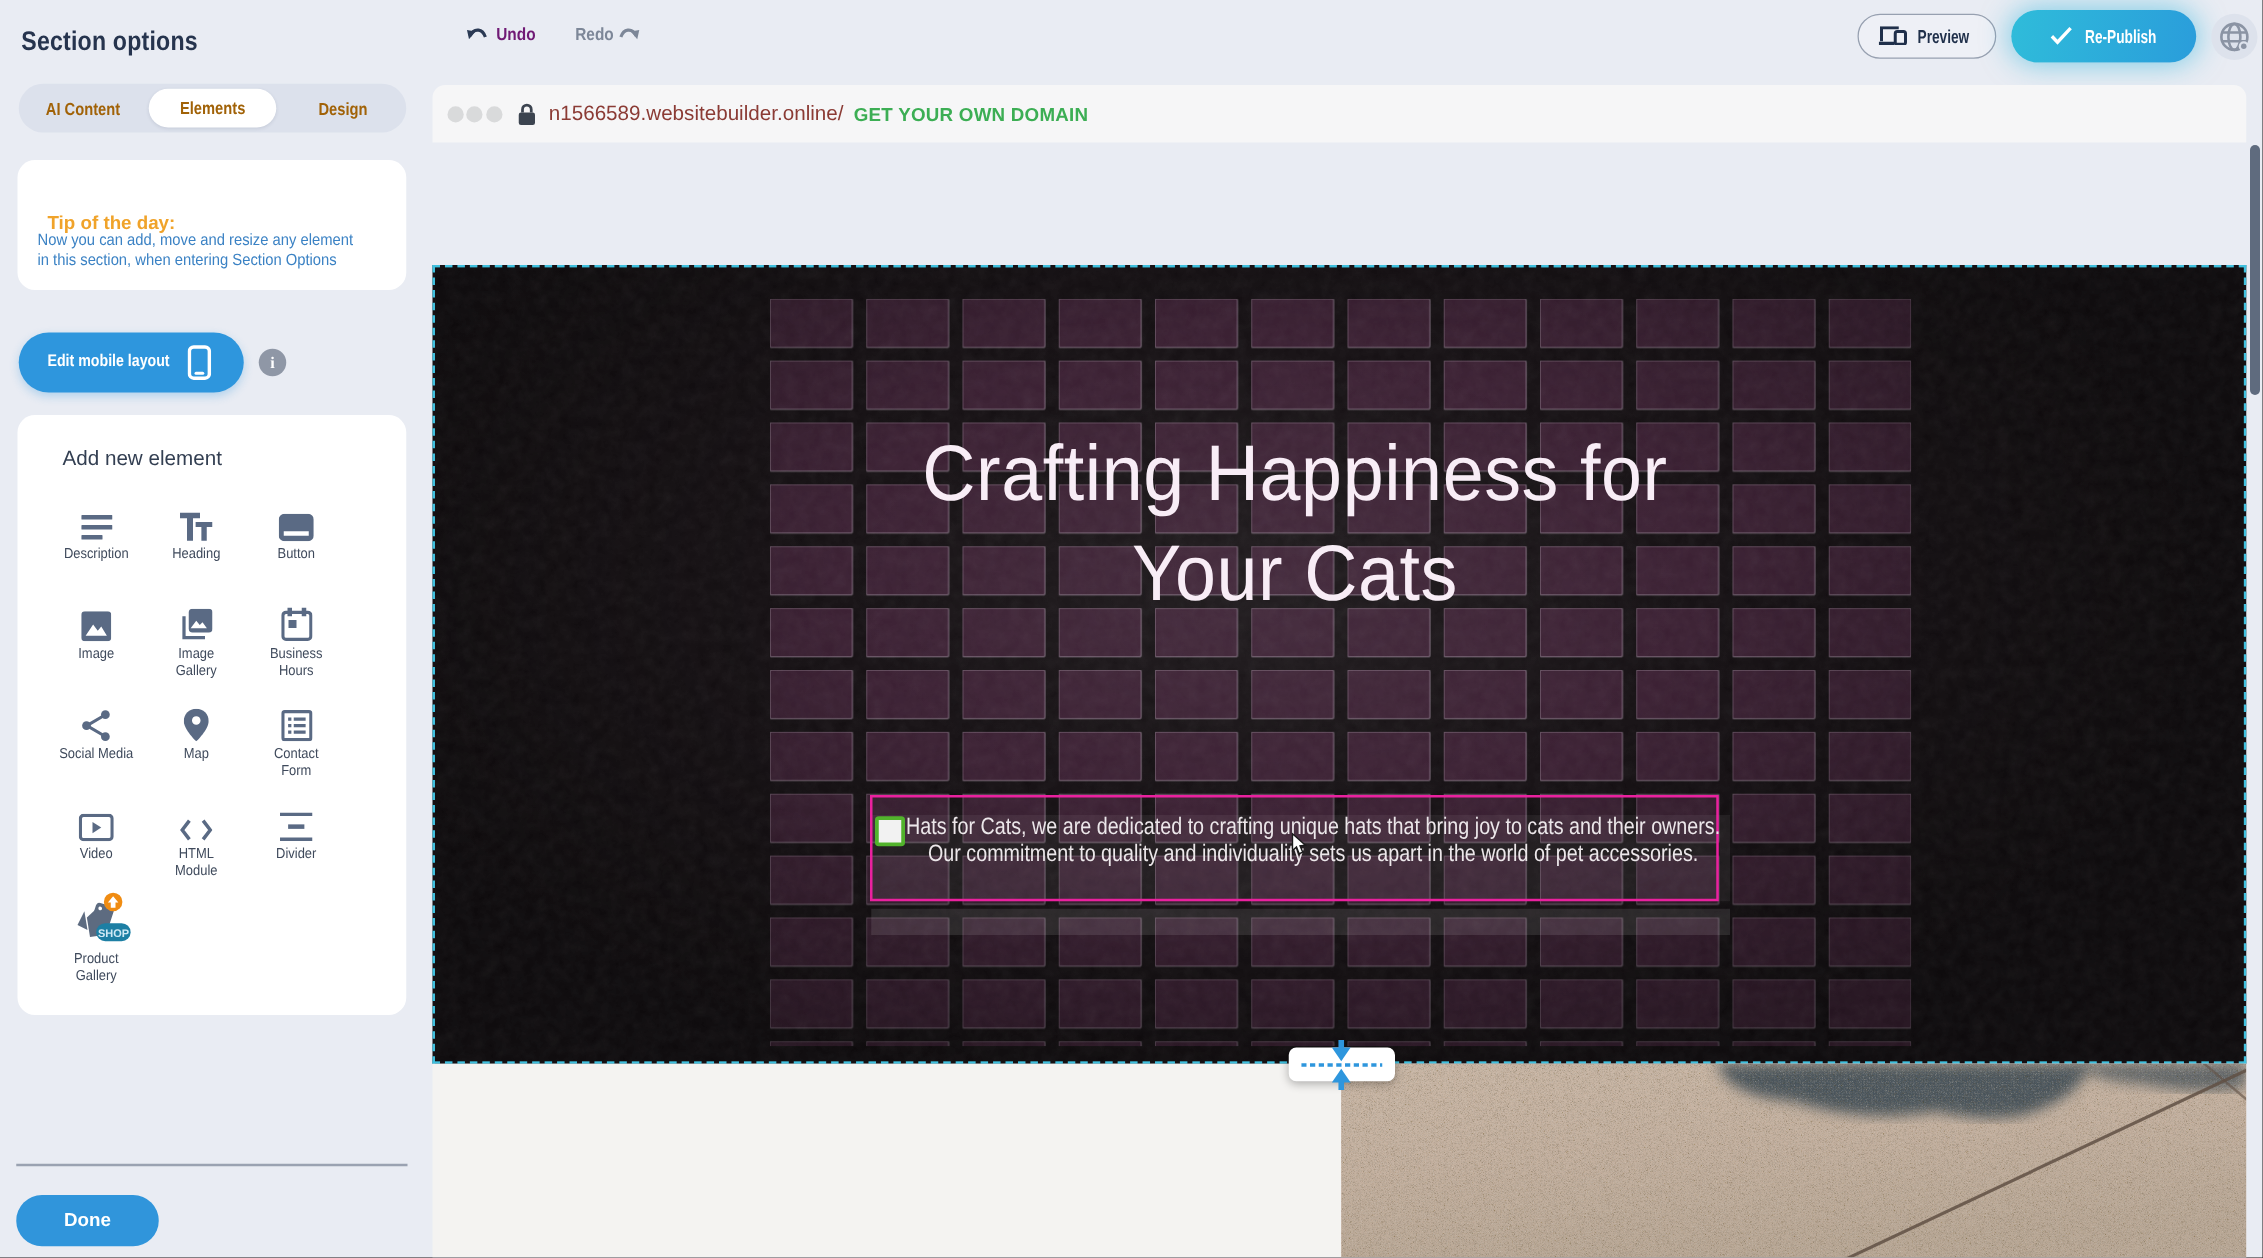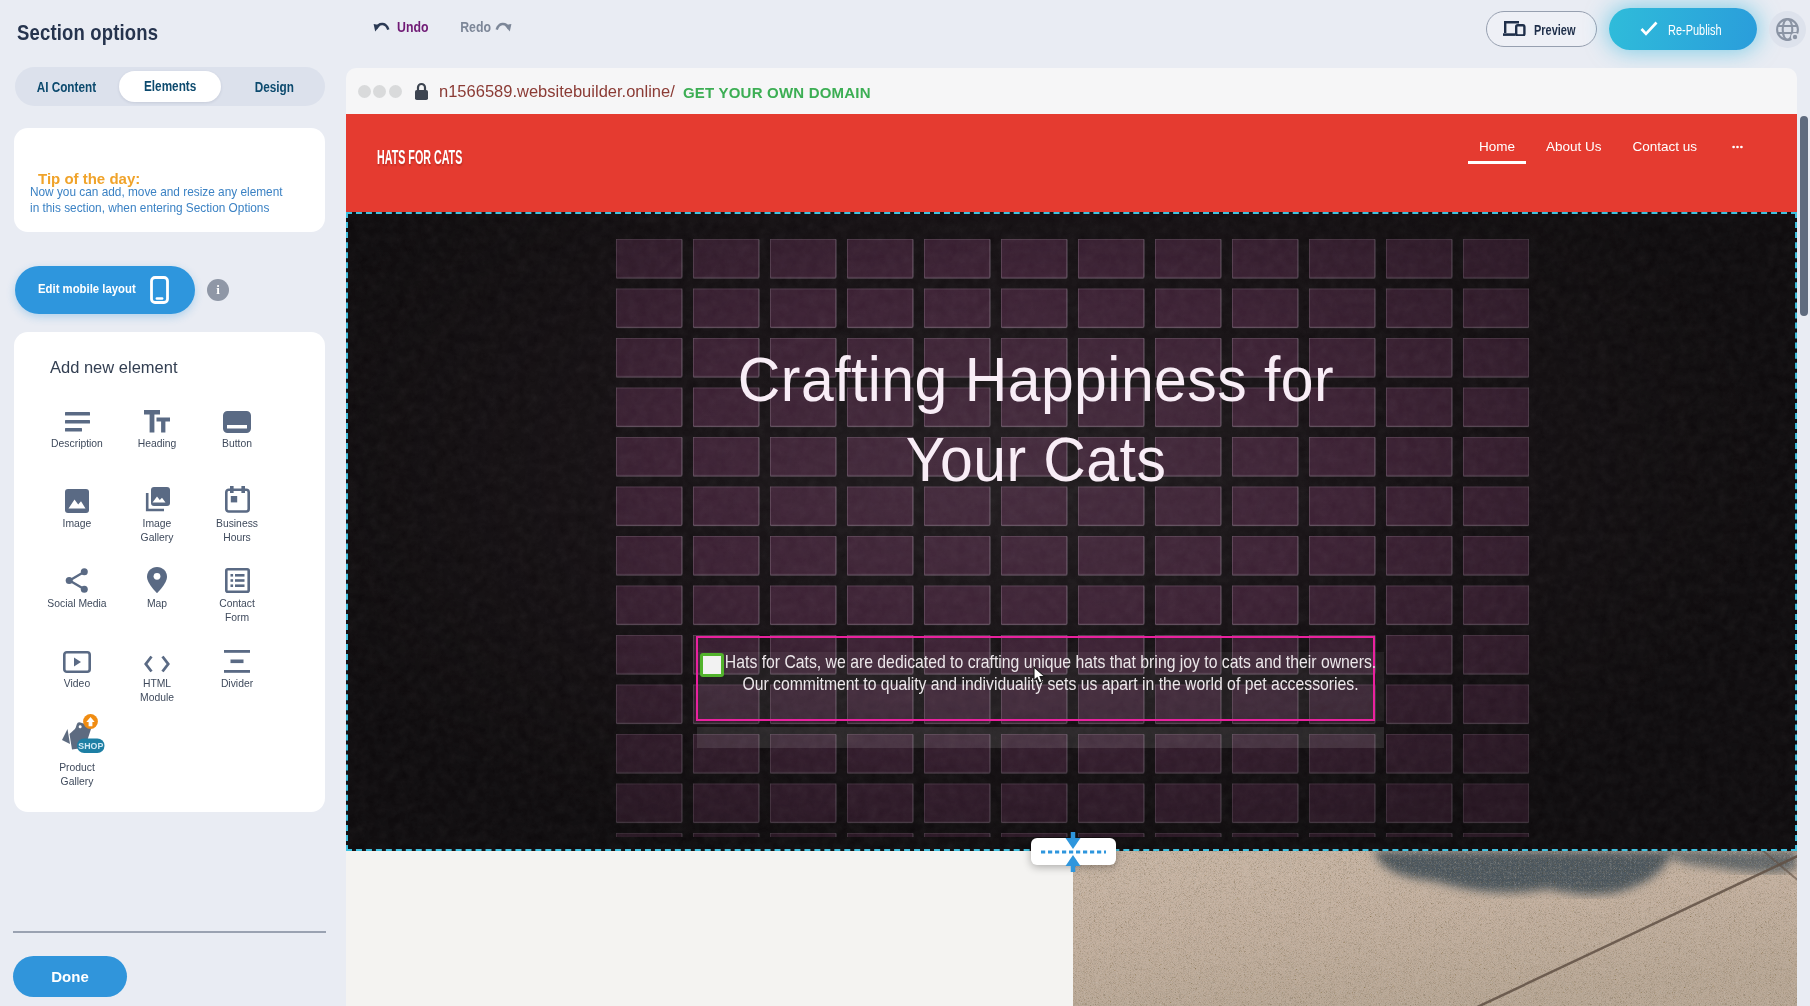--- a/index.html
+++ b/index.html
@@ -6,26 +6,26 @@
   html,body { width:1810px; height:1006px; overflow:hidden; }
   body { background:#e9ecf3; font-family:"Liberation Sans", sans-serif; position:relative; }
   .abs { position:absolute; }
 
   
   .title { left:17px; top:21px; font-size:21.5px; font-weight:bold; color:#26344e; letter-spacing:0.2px; transform:scaleX(0.86); transform-origin:left top; white-space:nowrap; }
   .undo { left:373px; top:19px; display:flex; align-items:center; gap:7px; font-size:14px; font-weight:bold; color:#701a75; }
   .redo { left:456px; top:19px; display:flex; align-items:center; gap:4px; font-size:14px; font-weight:bold; color:#7d8798; }
 
   .btn-preview { left:1486px; top:11px; width:111px; height:36px; border:1.5px solid #97a0b0; border-radius:19px; background:#eef0f6; font-size:15px; font-weight:bold; color:#1f2f4a; }
-  .btn-republish { left:1609px; top:8px; width:148px; height:42px; border-radius:22px; background:linear-gradient(100deg,#2fbcda 0%, #2a9ddb 100%); box-shadow:0 0 22px 2px rgba(41,180,220,0.55); font-size:15px; font-weight:normal; color:#fff; }
+  .btn-republish { left:1609px; top:8px; width:148px; height:42px; border-radius:22px; background:linear-gradient(100deg,#2fbcda 0%, #2a9ddb 100%); box-shadow:0 0 22px 2px rgba(41,180,220,0.55); font-size:15px; font-weight:bold; color:#fff; }
   .globe-btn { left:1769px; top:11px; width:37px; height:37px; border-radius:50%; background:#dde2ec; display:flex; align-items:center; justify-content:center; }
 
   
   .tabs { left:15px; top:67px; width:310px; height:39px; background:#dce1ec; border-radius:20px; display:flex; align-items:center; }
-  .tab { flex:1; text-align:center; font-size:14px; font-weight:bold; color:#0c4a6e; } .tab > span { display:inline-block; transform:scaleX(0.84); }
+  .tab { flex:1; text-align:center; font-size:14px; font-weight:bold; color:#a16207; } .tab > span { display:inline-block; transform:scaleX(0.84); }
   .tab.active { background:#fff; border-radius:17px; height:31px; line-height:31px; margin:0 2px; box-shadow:0 1px 3px rgba(40,50,80,0.12); }
 
   .tipcard { left:14px; top:128px; width:311px; height:104px; background:#fff; border-radius:14px; }
   .tipcard h3 { position:absolute; left:24px; top:42px; font-size:15px; font-weight:bold; color:#f0a32a; }
   .tipcard p { position:absolute; left:16px; top:56px; width:278px; font-size:13px; line-height:16px; color:#3b82c4; }
 
   .btn-mobile { left:15px; top:266px; width:180px; height:48px; border-radius:24px; background:#2e96dd; color:#fff; font-size:13.5px; font-weight:bold; box-shadow:0 3px 8px rgba(46,150,221,0.3); }
   .info-i { left:207px; top:279px; width:22px; height:22px; border-radius:50%; background:#8f97a6; color:#fff; font-size:13px; font-weight:bold; text-align:center; line-height:22px; font-family:"Liberation Serif", serif; }
 
   .addcard { left:14px; top:332px; width:311px; height:480px; background:#fff; border-radius:14px; }
@@ -289,35 +289,20 @@
     <div class="chrome">
       <div class="dot" style="left:12px"></div>
       <div class="dot" style="left:27px"></div>
       <div class="dot" style="left:43px"></div>
       <svg style="position:absolute;left:68px;top:14px" width="15" height="19" viewBox="0 0 15 19">
         <rect x="1" y="8" width="13" height="10" rx="1.8" fill="#3c4450"></rect>
         <path d="M4 8 V5.5 a3.5 3.5 0 0 1 7 0 V8" fill="none" stroke="#3c4450" stroke-width="2.2"></path>
       </svg>
       <div class="url">n1566589.websitebuilder.online/</div>
       <div class="getdomain">GET YOUR OWN DOMAIN</div>
-    </div>
-    <div class="redbar">
-      <div class="logo">HATS FOR CATS</div>
-      <div class="nav">
-        <span class="underline">Home</span>
-        <span style="margin-left:31px">About Us</span>
-        <span style="margin-left:31px">Contact us</span>
-        <svg style="margin-left:35px;margin-top:6px" width="11" height="4" viewBox="0 0 11 4">
-          <g fill="#fff">
-            <circle cx="1.6" cy="2" r="1.35"></circle>
-            <circle cx="5.5" cy="2" r="1.35"></circle>
-            <circle cx="9.4" cy="2" r="1.35"></circle>
-          </g>
-        </svg>
-      </div>
     </div>
     <div class="hero">
       <svg style="position:absolute;left:268px;top:25px" width="913" height="598">
         <defs>
           <pattern id="tiles" width="77" height="49.5" patternUnits="userSpaceOnUse">
             <rect x="0" y="0" width="66" height="39" rx="1.5" fill="#3b2033" stroke="rgba(190,170,190,0.38)" stroke-width="1.2"></rect>
           </pattern>
         </defs>
         <rect width="100%" height="100%" fill="url(#tiles)"></rect>
       </svg>

